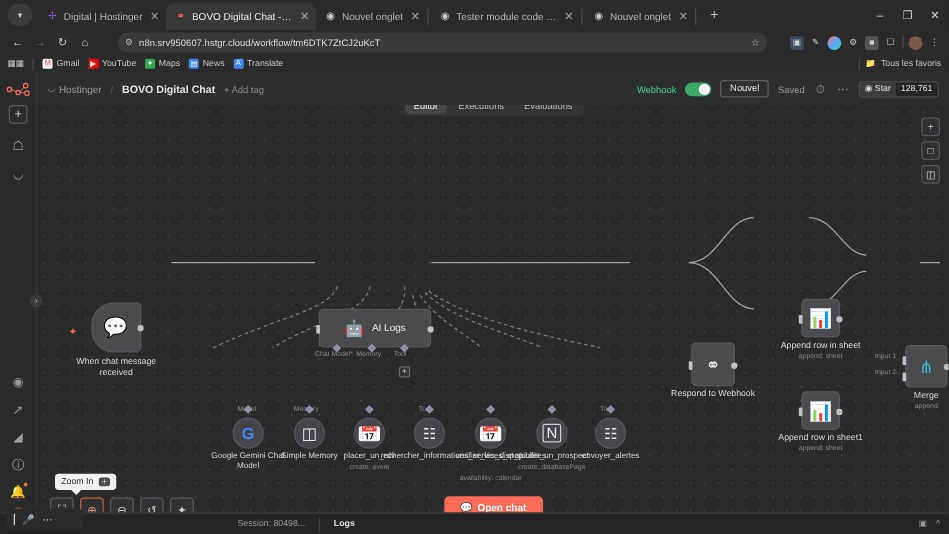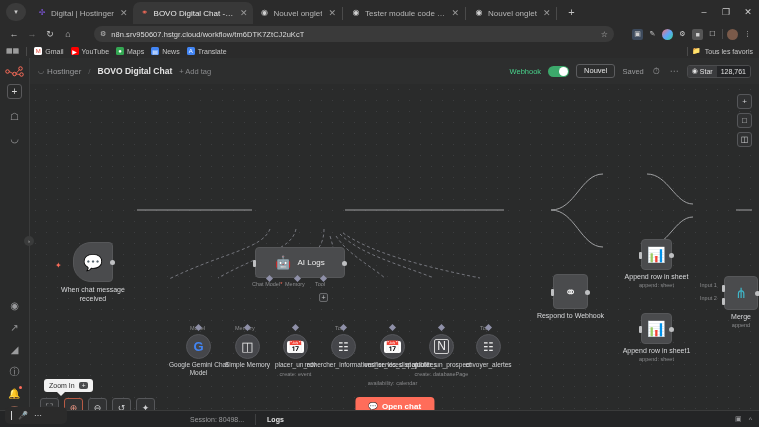--- a/index.html
+++ b/index.html
@@ -351,20 +351,25 @@
             <span>◉</span>
             <span>Star</span>
           </span>
           <span class="sright">128,761</span>
         </div>
       </div>
     </div>
 
     <div class="canvas">
 
+      <div class="tabsgrp">
+        <div class="ctab sel">Editor</div>
+        <div class="ctab">Executions</div>
+        <div class="ctab">Evaluations</div>
+      </div>
 
       <svg class="edges" viewBox="0 0 729 343" preserveAspectRatio="none">
 
         <path d="M107,126 L222,126" stroke="#9fa0a2" stroke-width="1" fill="none"></path>
 
         <path d="M315,126 L474,126" stroke="#9fa0a2" stroke-width="1" fill="none"></path>
 
         <path d="M521,126 C545,126 551,90 573,90" stroke="#9fa0a2" stroke-width="1" fill="none"></path>
 
         <path d="M521,126 C545,126 551,163 573,163" stroke="#9fa0a2" stroke-width="1" fill="none"></path>

